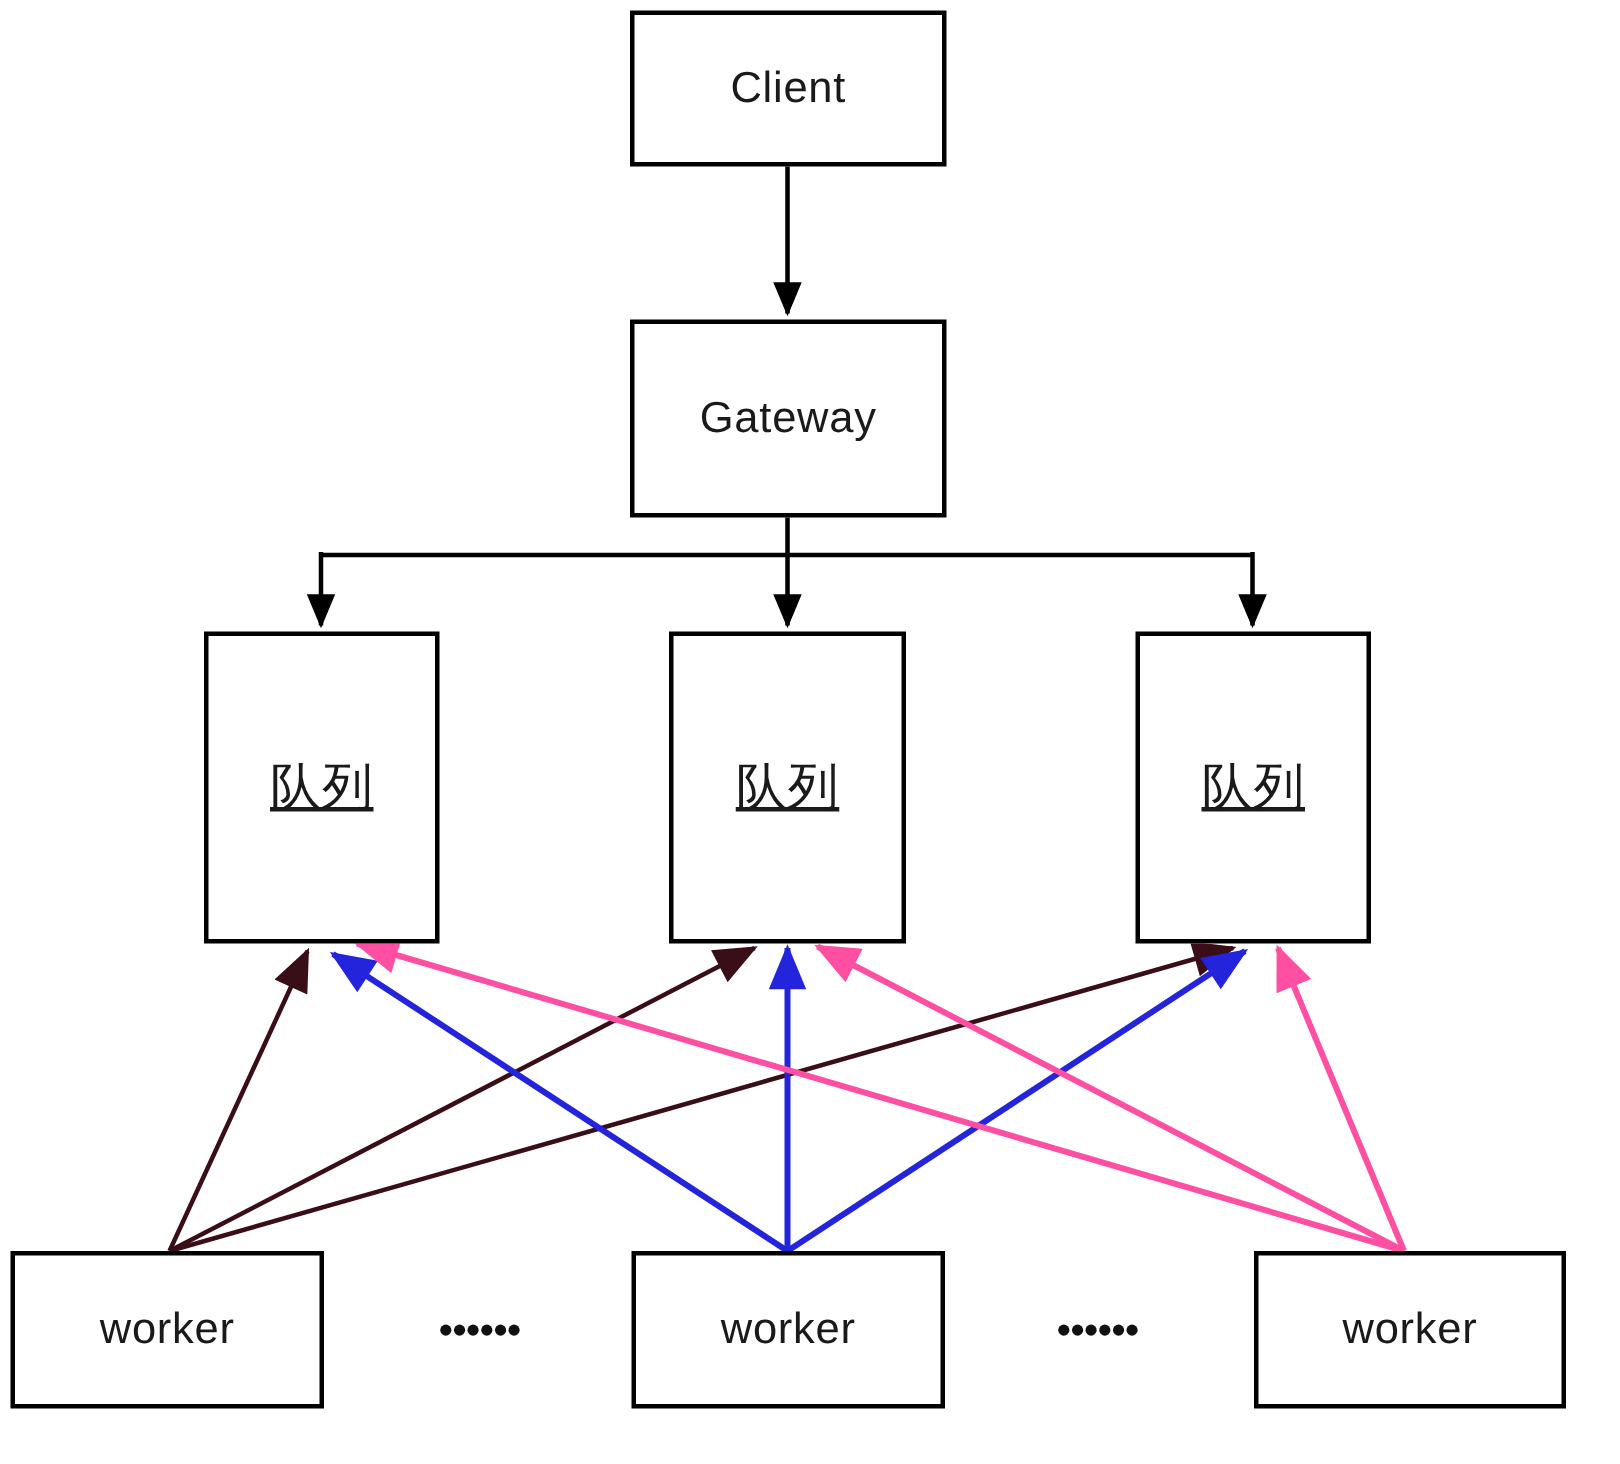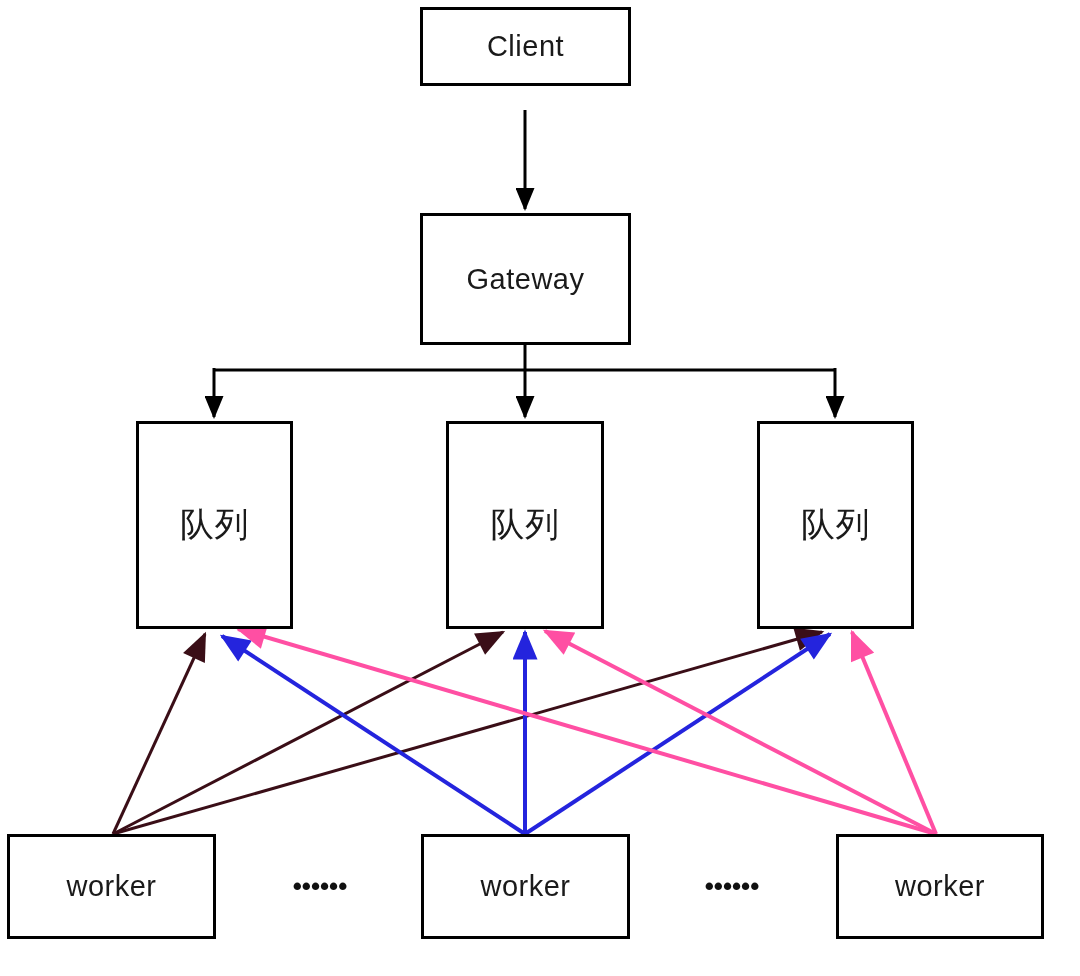--- a/index.html
+++ b/index.html
@@ -31,20 +31,21 @@
     align-items: center;
     justify-content: center;
     color: #1a1a1a;
   }
   .node .label {
     font-size: 29px;
     letter-spacing: 0.5px;
   }
   .node.queue .label {
     font-size: 34px;
+    text-decoration: underline;
   }
   .ellipsis {
     position: absolute;
     display: flex;
     align-items: center;
     justify-content: center;
     font-size: 26px;
     font-weight: bold;
     color: #111111;
     letter-spacing: 0px;
@@ -84,21 +85,21 @@
 
     <line x1="525" y1="834" x2="222" y2="636" stroke-width="4" marker-end="url(#mBlue)" stroke="#2424dd"></line>
     <line x1="525" y1="834" x2="525" y2="632" stroke-width="4" marker-end="url(#mBlue)" stroke="#2424dd"></line>
     <line x1="525" y1="834" x2="830" y2="634" stroke-width="4" marker-end="url(#mBlue)" stroke="#2424dd"></line>
 
     <line x1="936" y1="834" x2="238" y2="629" stroke-width="4" marker-end="url(#mPink)" stroke="#ff4fa3"></line>
     <line x1="936" y1="834" x2="545" y2="631" stroke-width="4" marker-end="url(#mPink)" stroke="#ff4fa3"></line>
     <line x1="936" y1="834" x2="852" y2="632" stroke-width="4" marker-end="url(#mPink)" stroke="#ff4fa3"></line>
   </svg>
 
-  <div class="node" style="left:420px; top:7px; width:211px; height:79px;">
+  <div class="node" style="left:420px; top:7px; width:211px; height:104px;">
     <span class="label">Client</span>
   </div>
 
   <div class="node" style="left:420px; top:213px; width:211px; height:132px;">
     <span class="label">Gateway</span>
   </div>
 
   <div class="node queue" style="left:136px; top:421px; width:157px; height:208px;">
     <span class="label">队列</span>
   </div>

